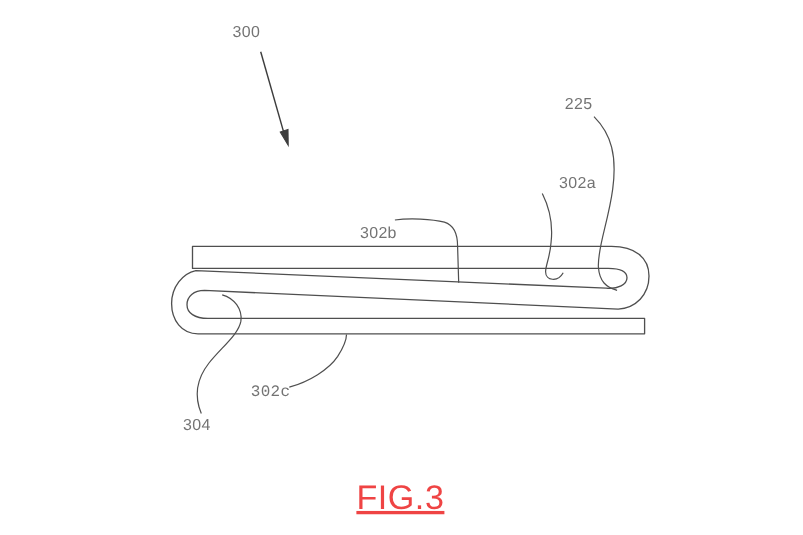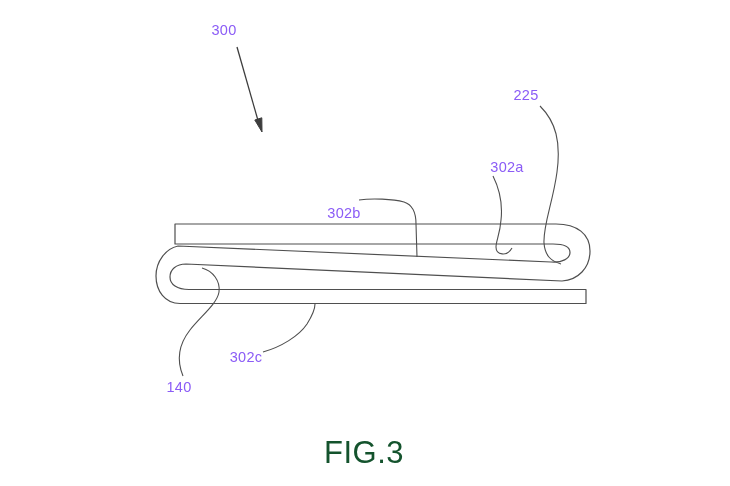--- a/index.html
+++ b/index.html
@@ -18,34 +18,35 @@
   .linework {
     position: absolute;
     left: 0;
     top: 0;
   }
   .ref-label {
     position: absolute;
     transform: translate(-50%, -50%);
     font-size: 14.5px;
     line-height: 1;
-    color: #8b5cf6;
+    color: #737373;
     letter-spacing: 0.3px;
     white-space: nowrap;
     user-select: none;
   }
   .fig-caption {
     position: absolute;
     transform: translate(-50%, -50%);
     font-size: 31px;
     line-height: 1;
-    color: #14532d;
+    color: #ef4444;
     letter-spacing: 0.5px;
     white-space: nowrap;
     user-select: none;
+    text-decoration: underline;
   }
 </style>
 </head>
 <body>
 
 <div class="canvas">
 
   <svg class="linework" width="730" height="486" viewBox="0 0 730 486">
 
     <path d="M175,224
@@ -86,23 +87,23 @@
 
     <path d="M183,376 C176,359 179,344 190,330
              C201,316 217,304 219,292
              C220.5,281 213,271 202,268" fill="none" stroke="#4f4f4f" stroke-width="1.1"></path>
   </svg>
 
   <span class="ref-label" style="left:224px; top:30px;">300</span>
 
   <span class="ref-label" style="left:526px; top:95px;">225</span>
 
-  <span class="ref-label" style="left:507px; top:167px;">302a</span>
+  <span class="ref-label" style="left:525px; top:167px;">302a</span>
 
   <span class="ref-label" style="left:344px; top:213px;">302b</span>
 
-  <span class="ref-label" style="left:246px; top:357px;">302c</span>
+  <span class="ref-label" style="left:246px; top:357px;font-family:Liberation Mono, monospace;">302c</span>
 
-  <span class="ref-label" style="left:179px; top:387px;">140</span>
+  <span class="ref-label" style="left:179px; top:387px;">304</span>
 
   <span class="fig-caption" style="left:364px; top:452px;">FIG.3</span>
 
 </div>
 
 </body></html>

